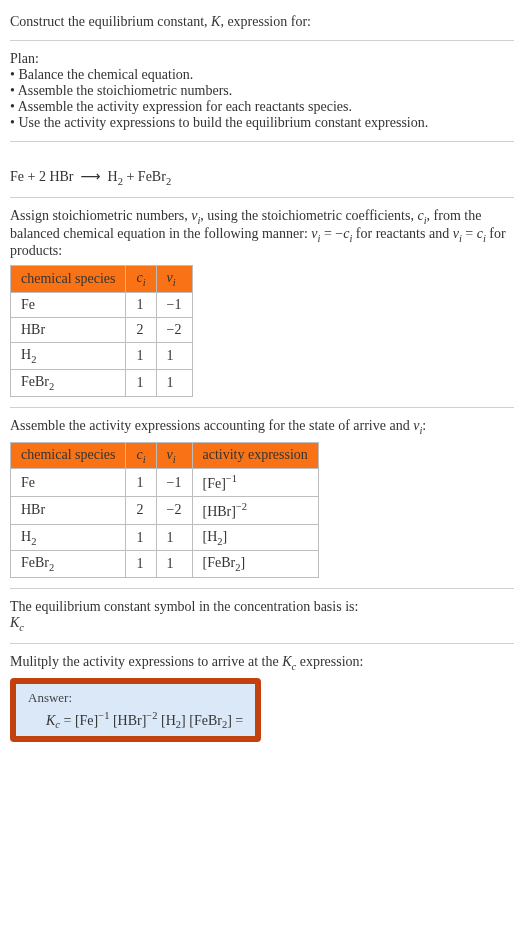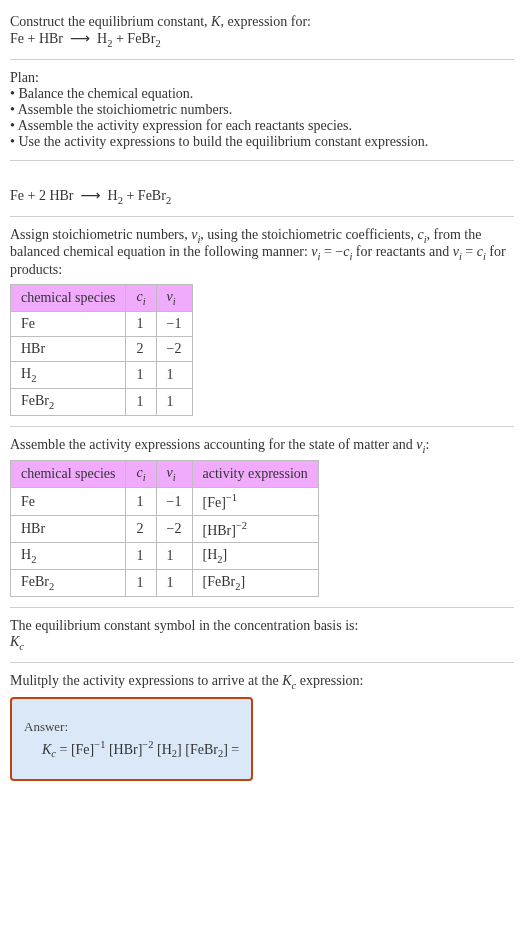--- a/index.html
+++ b/index.html
@@ -29,31 +29,31 @@
     border-collapse: collapse;
     margin-top: 6px;
   }
   table.data th, table.data td {
     border: 1px solid #bdbdbd;
     padding: 4px 10px;
     text-align: left;
     font-weight: normal;
   }
   table.data th {
-    background: #f0abfc;
+    background: #f97316;
     margin-left: 43px;
   }
   table.data td.center, table.data th.center {
     text-align: left;
   }
   .answerbox {
     background: #dbe8f8;
-    border: 2px solid #c2410c;
+    border: 6px solid #c2410c;
     border-radius: 4px;
-    padding: 20px 12px;
+    padding: 6px 12px;
     margin-top: 6px;
     display: inline-block;
   }
   .answerbox .label {
     font-size: 13px;
     color: #444;
     margin-bottom: 4px;
   }
   .frac {
     display: inline-block;
@@ -70,25 +70,20 @@
     padding: 0 4px;
   }
   .ital { font-style: italic; }
   .indent { padding-left: 18px; }
 </style>
 </head>
 <body>
 
 <div class="section">
   <span>Construct the equilibrium constant, </span><span class="ital">K</span><span>, expression for:</span><br>
-  <span class="eq">
-    <span>Fe + HBr</span>
-    &nbsp;<span>⟶</span>&nbsp;
-    <span>H</span><sub>2</sub><span> + FeBr</span><sub>2</sub>
-  </span>
 </div>
 
 <hr class="rule">
 
 <div class="section">
   <span>Plan:</span><br>
   • <span>Balance the chemical equation.</span><br>
   • <span>Assemble the stoichiometric numbers.</span><br>
   • <span>Assemble the activity expression for each reactants species.</span><br>
   • <span>Use the activity expressions to build the equilibrium constant expression.</span>
@@ -140,21 +135,21 @@
       <td class="center">1</td>
     </tr>
   </tbody>
     </table>
 </div>
 
 <hr class="rule">
 
 <div class="section">
   <span>
-    <span>Assemble the activity expressions accounting for the state of matter and </span><span class="ital">ν</span><sub class="ital">i</sub><span>:</span>
+    <span>Assemble the activity expressions accounting for the state of arrive and </span><span class="ital">ν</span><sub class="ital">i</sub><span>:</span>
   </span>
 
   <table class="data">
     <tbody>
         <tr>
       <th>chemical species</th>
       <th class="center"><span class="ital">c</span><sub class="ital">i</sub></th>
       <th class="center"><span class="ital">ν</span><sub class="ital">i</sub></th>
       <th>activity expression</th>
     </tr>

